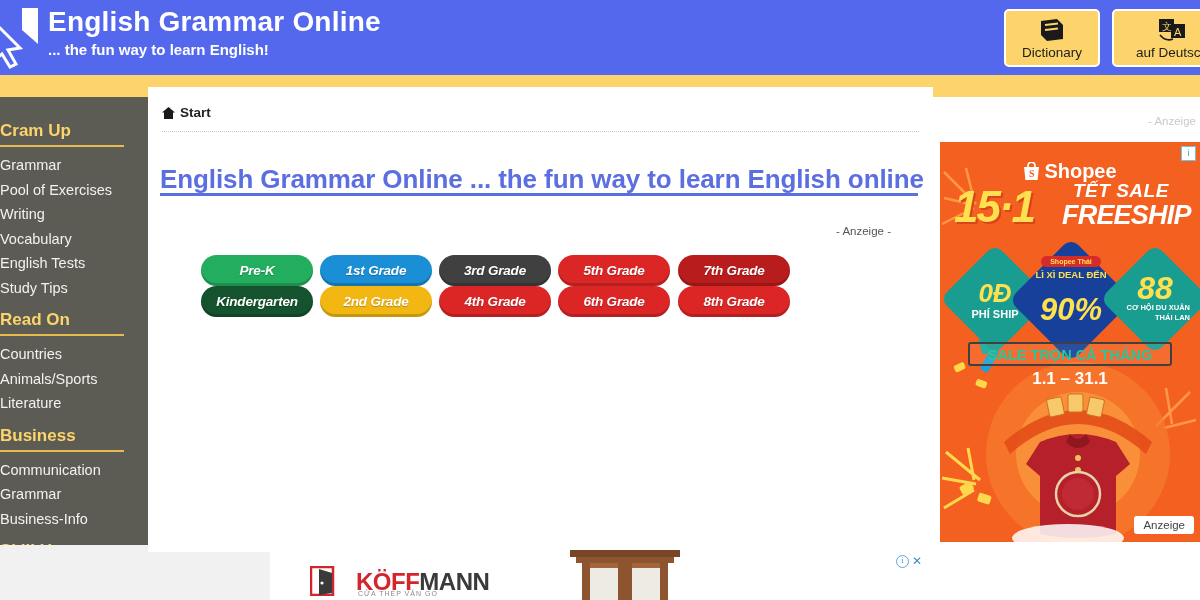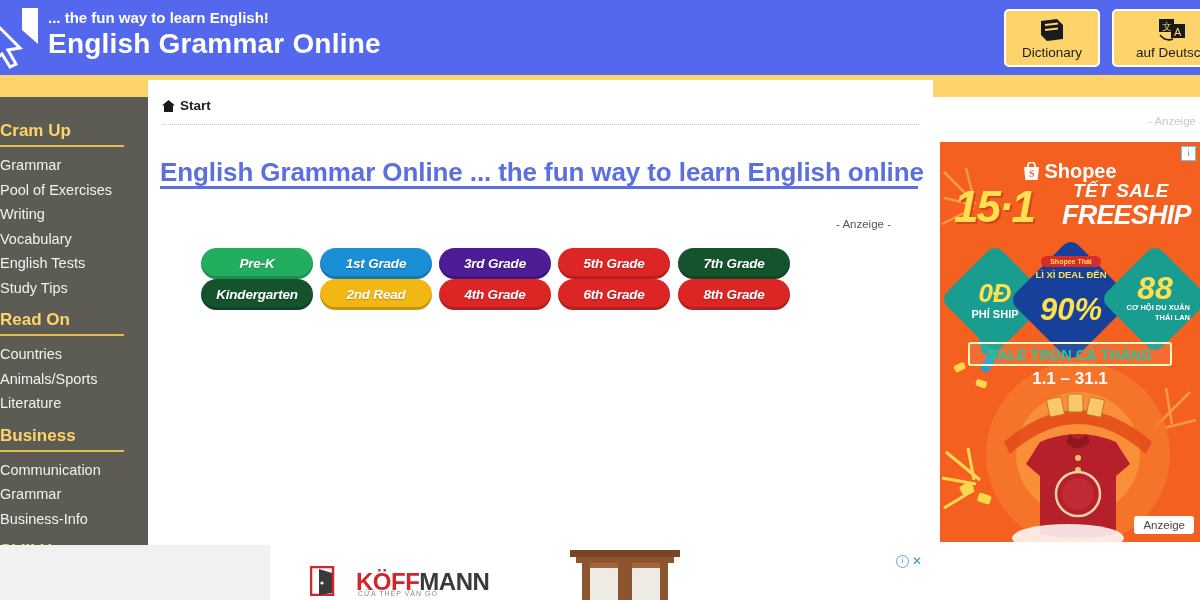--- a/index.html
+++ b/index.html
@@ -55,21 +55,21 @@
   .side-head .ul{
     display:block;height:2px;background:#e8bb4e;margin:4px 10px 0 0;
   }
   .side-link{
     color:#f2f2ef;font-size:14.5px;line-height:24.5px;
     padding:0 10px 0 52px;white-space:nowrap;cursor:pointer;
   }
 
   
   #content{
-    position:absolute;left:148px;top:80px;width:785px;height:465px;
+    position:absolute;left:148px;top:87px;width:785px;height:465px;
     background:#ffffff;overflow:hidden;
   }
   #breadcrumb{
     position:absolute;left:14px;top:18px;font-size:13.5px;
     font-weight:bold;color:#222;display:flex;align-items:center;gap:5px;
     cursor:pointer;
   }
   #bc-divider{
     position:absolute;left:14px;top:44px;width:757px;height:0;
     border-top:1px dotted #c9c9c9;
@@ -152,21 +152,21 @@
   .sk-free{
     position:absolute;left:122px;top:58px;color:#ffffff;font-size:27px;
     font-weight:bold;font-style:italic;letter-spacing:-.8px;
   }
   .sk-diamond{
     position:absolute;width:78px;height:78px;background:#16408f;
     transform:rotate(45deg);border-radius:10px;
   }
   .sk-cta{
     position:absolute;left:28px;top:200px;width:204px;height:24px;
-    border:2px solid #fef9c3;border-radius:3px;color:#2fc39b;
+    border:2px solid #404040;border-radius:3px;color:#2fc39b;
     font-size:14.5px;font-weight:bold;line-height:22px;text-align:center;
     box-sizing:border-box;background:rgba(255,255,255,.08);
   }
   .sk-dates{
     position:absolute;left:0;top:227px;width:260px;text-align:center;
     color:#ffffff;font-size:17px;font-weight:bold;
   }
 
   
   #bottom-ad{
@@ -201,22 +201,22 @@
 <body>
 
 <div id="page-bg-left"></div>
 
 <div id="header">
   <svg id="logo-mark" viewBox="0 0 70 66">
     <polygon points="40,4 56,4 56,40 40,26" fill="#ffffff"></polygon>
     <path d="M4 10 L38 44 L26 46 L34 60 L28 63 L20 50 L10 58 Z" fill="none" stroke="#ffffff" stroke-width="3"></path>
   </svg>
   <div id="title-block">
+    <div id="site-title">English Grammar Online</div>
     <div id="site-tagline">... the fun way to learn English!</div>
-    <div id="site-title">English Grammar Online</div>
   </div>
 
   <div class="hdr-btn" id="btn-dictionary">
     <svg class="hdr-ico" viewBox="0 0 30 26" width="30" height="26">
       <path d="M4 4 L20 2 L26 8 L26 22 L10 24 L4 18 Z" fill="#1a1a1a"></path>
       <path d="M8 8 L21 6.5" stroke="#fcd46b" stroke-width="2"></path>
       <path d="M8 13 L21 11.5" stroke="#fcd46b" stroke-width="2"></path>
     </svg>
     <span class="lbl">Dictionary</span>
   </div>
@@ -277,29 +277,29 @@
 
   <h1 id="page-h1">English Grammar Online ... the fun way to learn English online</h1>
   <div id="h1-rule"></div>
 
   <div id="anzeige-top">- Anzeige -</div>
 
   <div id="ad-adapted">
     <div class="grade-grid">
       <div class="gbtn" style="background:#23ae5f">Pre-K</div>
       <div class="gbtn" style="background:#1b8fd6">1st Grade</div>
-      <div class="gbtn" style="background:#4c1d95">3rd Grade</div>
+      <div class="gbtn" style="background:#404040">3rd Grade</div>
       <div class="gbtn" style="background:#dc2626">5th Grade</div>
       <div class="gbtn" style="background:#14532d">Kindergarten</div>
-      <div class="gbtn" style="background:#f2b713">2nd Read</div>
+      <div class="gbtn" style="background:#f2b713">2nd Grade</div>
       <div class="gbtn" style="background:#dc2626">4th Grade</div>
       <div class="gbtn" style="background:#dc2626">6th Grade</div>
     </div>
     <div class="grade-grid" style="grid-template-columns:112px;">
-      <div class="gbtn" style="background:#14532d">7th Grade</div>
+      <div class="gbtn" style="background:#b91c1c">7th Grade</div>
       <div class="gbtn" style="background:#dc2626">8th Grade</div>
     </div>
   </div>
 
 </main>
 
 <div id="anzeige-right">- Anzeige</div>
 
 <aside id="sky-ad">
   <svg width="260" height="400" viewBox="0 0 260 400" style="position:absolute;left:0;top:0">

